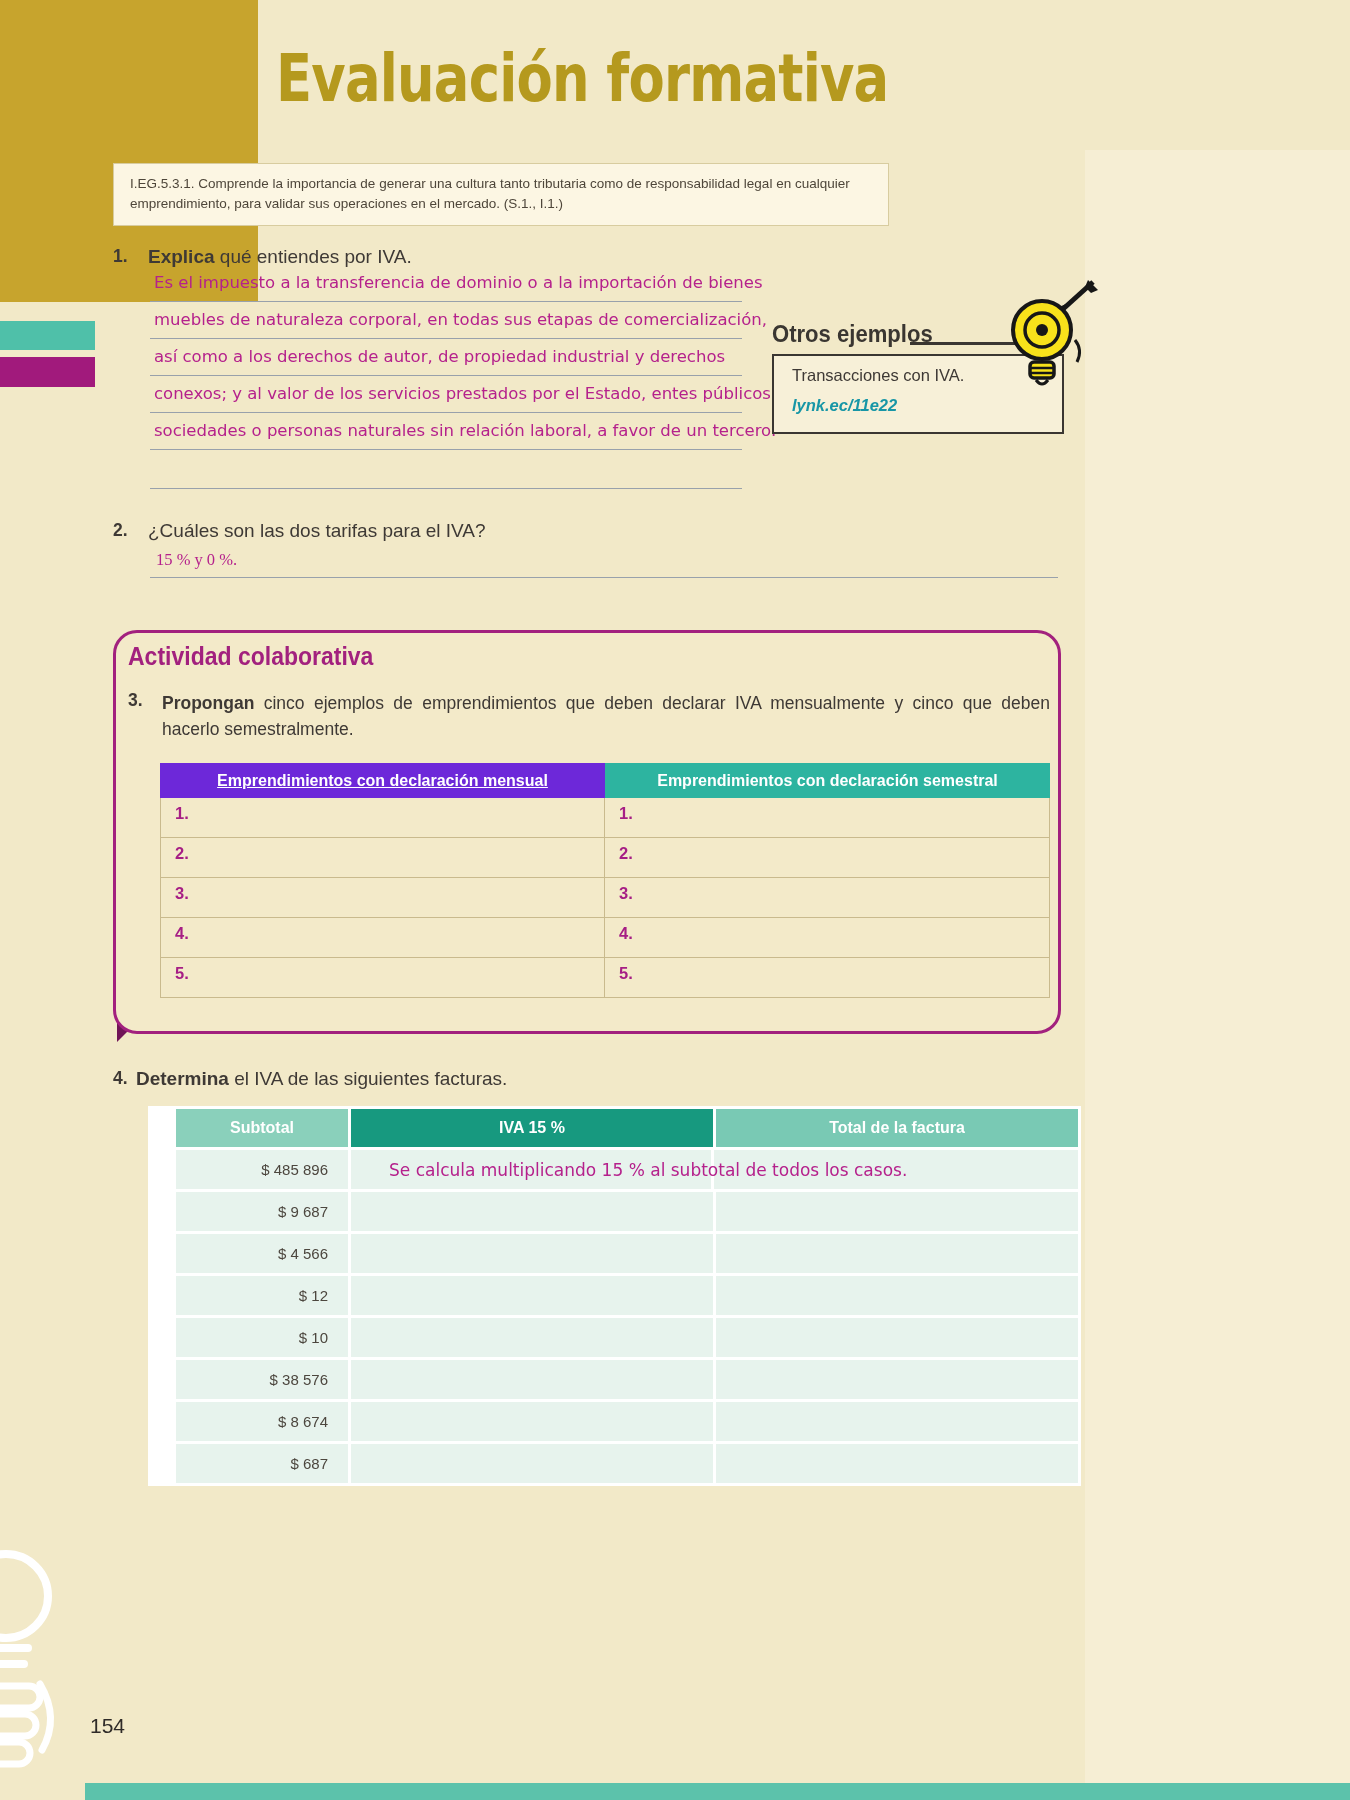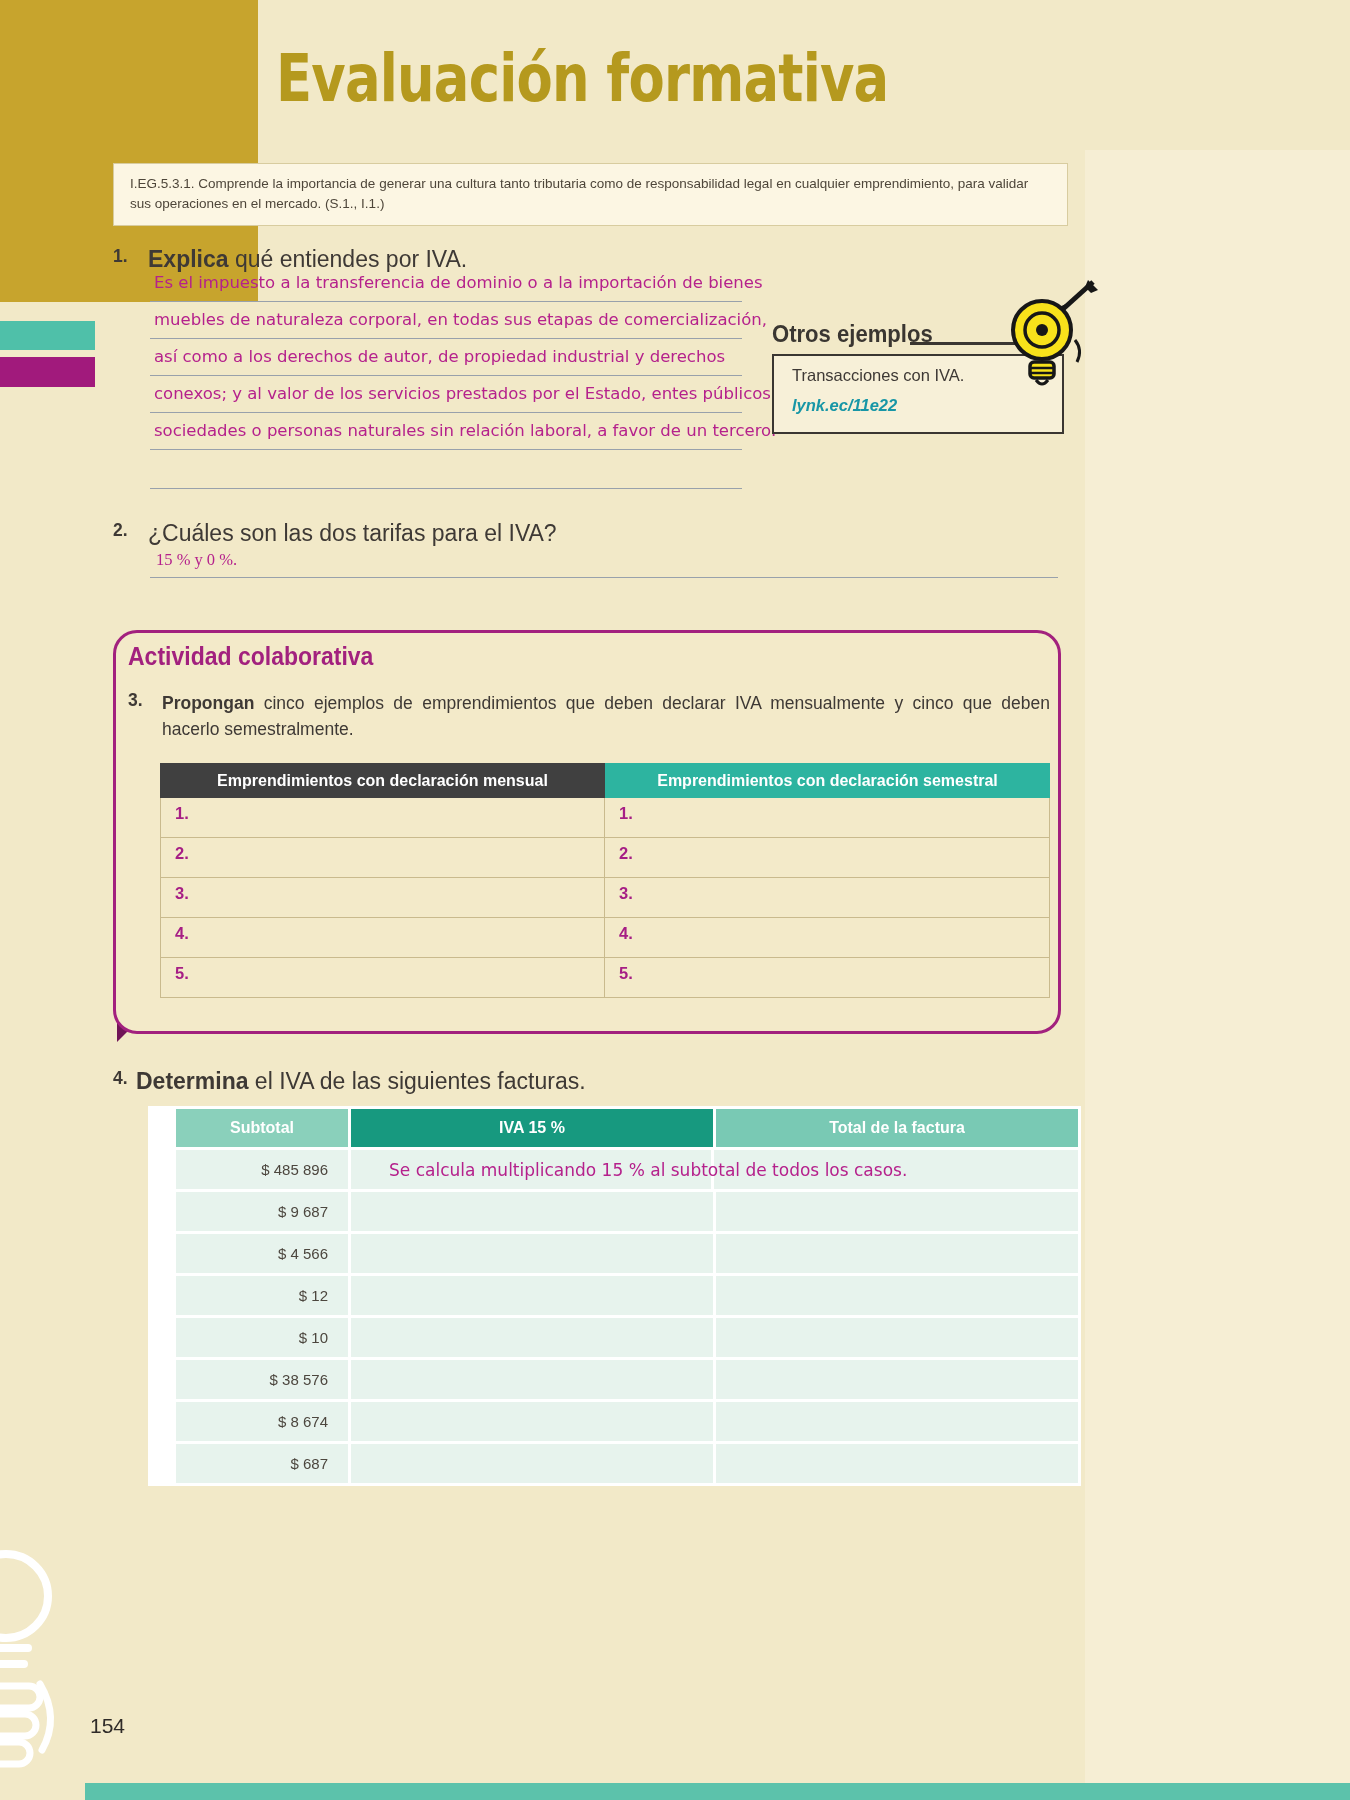--- a/index.html
+++ b/index.html
@@ -15,27 +15,27 @@
   #stripe-magenta { position:absolute; left:0; top:357px; width:95px; height:30px; background:#a11a7c; }
   #bottom-bar { position:absolute; left:85px; top:1783px; width:1265px; height:17px; background:#5cc2ab; }
 
   #page-title {
     position:absolute; left:276px; top:40px; font-size:66px; font-weight:700;
     color:#b5991e; transform:scaleX(0.80); transform-origin:0 0;
     letter-spacing:-1px; white-space:nowrap; font-family:"DejaVu Sans", sans-serif;
   }
 
   #std-box {
-    position:absolute; left:113px; top:163px; width:955px; box-sizing:border-box;
+    position:absolute; left:113px; top:163px; width:776px; box-sizing:border-box;
     background:#fcf6e3; border:1px solid #d8cc9f; padding:10px 16px;
     font-size:13.5px; line-height:1.5; color:#4e463a;
   }
 
   .q-num { position:absolute; font-weight:700; font-size:17.5px; color:#3e3935; }
-  .q-text { position:absolute; font-size:23px; color:#3e3935;text-align:center; }
+  .q-text { position:absolute; font-size:19px; color:#3e3935;text-align:center; }
   .q-lead { font-weight:700; }
 
   .ans-line {
     position:absolute; left:150px; width:592px; height:36px;
     border-bottom:1.5px solid #99a1ab; box-sizing:border-box;
     color:#b5218c; font-size:16.5px; line-height:34px; padding-left:4px;
     font-family:"DejaVu Sans", sans-serif; white-space:nowrap;
   }
 
   
@@ -64,21 +64,21 @@
     border:3px solid #a2217e; border-radius:24px; box-sizing:border-box; background:#f3eac9; }
   #activity-title { position:absolute; left:128px; top:642px; font-size:25px; font-weight:700;
     color:#a2217e; transform:scaleX(0.92); transform-origin:0 0; white-space:nowrap; }
   #q3-text { position:absolute; left:162px; top:690px; width:888px; font-size:17.5px;
     color:#3e3935; text-align:justify; line-height:1.5; }
 
   #table1 { position:absolute; left:160px; top:763px; width:890px; }
   .t1-head { display:flex; }
   .t1-h { width:50%; height:35px; color:#ffffff; font-weight:700; font-size:16px;
     display:flex; align-items:center; justify-content:center; }
-  .t1-h.left { background:#404040; }
+  .t1-h.left { background:#6d28d9;text-decoration:underline; }
   .t1-h.right { background:#2db4a0; }
   .t1-body { border:1px solid #c9ba8d; border-top:none; }
   .t1-row { display:flex; height:39px; border-bottom:1px solid #c9ba8d; }
   .t1-row:last-child { border-bottom:none; }
   .t1-cell { width:50%; box-sizing:border-box; padding:6px 0 0 14px; }
   .t1-cell.first { border-right:1px solid #c9ba8d; }
   .rownum { color:#a61e85; font-weight:700; font-size:16.5px; }
 
   
   #table2 { position:absolute; left:148px; top:1106px; border-collapse:separate;

